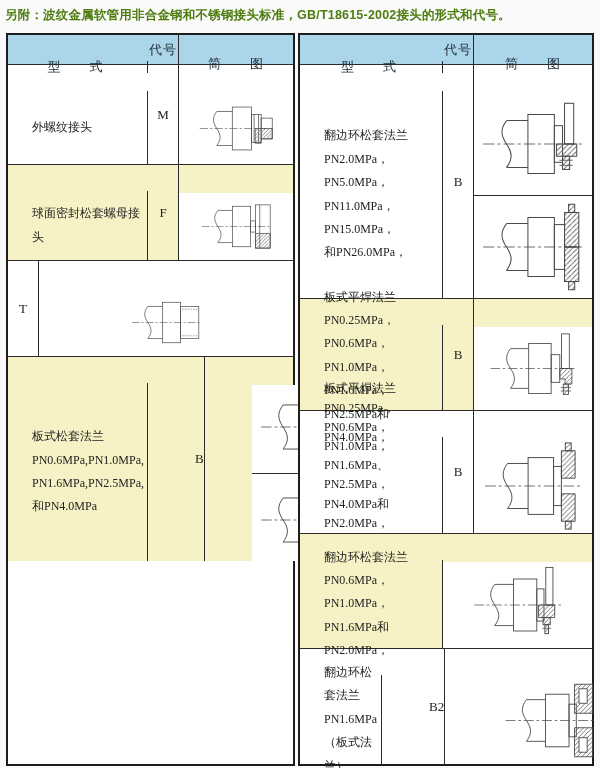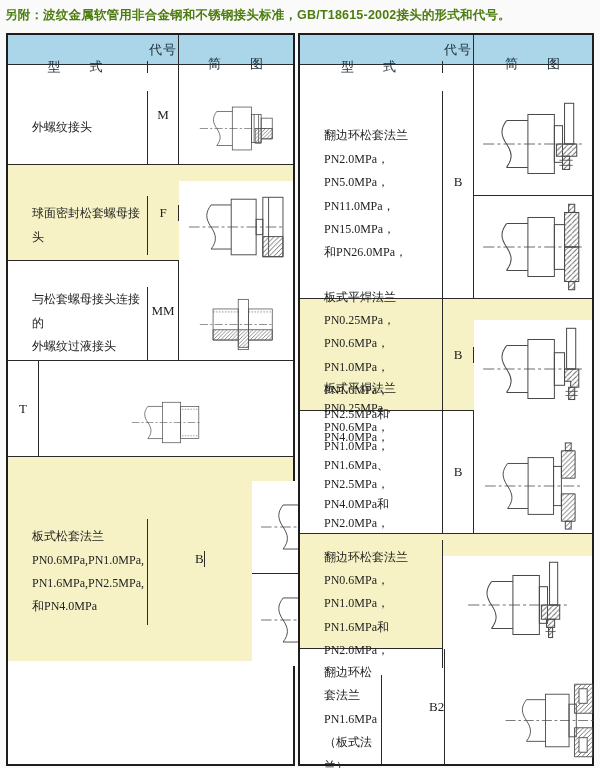--- a/index.html
+++ b/index.html
@@ -39,21 +39,21 @@
   }
 
   .c-type  { width:140px; display:flex; align-items:center; padding:6px 4px 6px 24px;
              font-size:12px; line-height:1.95; color:#222; white-space:pre-line;margin-top:26px; }
   .tbl-right .c-type { width:143px; }
   .c-code  { width:31px; display:flex; align-items:center; justify-content:center;
              font-size:13px; color:#222; }
   .c-diag  { flex:1; display:flex; align-items:center; justify-content:center;
              flex-direction:column;margin-top:28px; }
 
-  .ylw { background:#f6f2c5;align-items:center; }
+  .ylw { background:#f6f2c5; }
 
   .half { width:100%; flex:1; display:flex; align-items:center; justify-content:center; }
   .half-top { border-bottom:1px solid #2a2a2a; }
 
   .diag { stroke:#4a4a4a; fill:none; stroke-width:1; }
   svg.dsvg { display:block; }
 </style>
 </head>
 <body>
 
@@ -112,37 +112,20 @@
             <rect x="78" y="40" width="7" height="16"></rect>
             <rect x="85" y="17" width="21" height="62"></rect>
             <path d="M91 17 V79"></path>
             <path d="M85 58 H106 V79 H85 Z" fill="url(#hch)"></path>
             <use href="#gcl"></use>
           </g>
         </svg>
       </div>
     </div>
 
-    <div class="row" style="height:100px">
-      <div class="cell c-type">与松套螺母接头连接的
-外螺纹过液接头</div>
-      <div class="cell c-code">MM</div>
-      <div class="cell c-diag">
-        <svg class="dsvg" width="112" height="92" viewBox="0 0 114 96">
-          <g class="diag">
-            <rect x="26" y="27" width="34" height="42"></rect>
-            <rect x="74" y="27" width="32" height="42"></rect>
-            <rect x="60" y="14" width="14" height="68"></rect>
-            <path d="M26 31 H60 M74 31 H106" stroke-dasharray="2 2" stroke-width="0.8"></path>
-            <path d="M26 55 H106 V69 H74 V79 H60 V69 H26 Z" fill="url(#hch)"></path>
-            <use href="#gcl"></use>
-          </g>
-        </svg>
-      </div>
-    </div>
 
 
     <div class="row" style="height:96px">
       <div class="cell c-code">T</div>
       <div class="cell c-diag">
         <svg class="dsvg" width="112" height="92" viewBox="0 0 114 96">
           <g class="diag">
             <use href="#gpipe"></use>
             <rect x="78" y="25" width="26" height="46"></rect>
             <path d="M80 29 H102 M80 67 H102" stroke-dasharray="2 2" stroke-width="0.8"></path>

